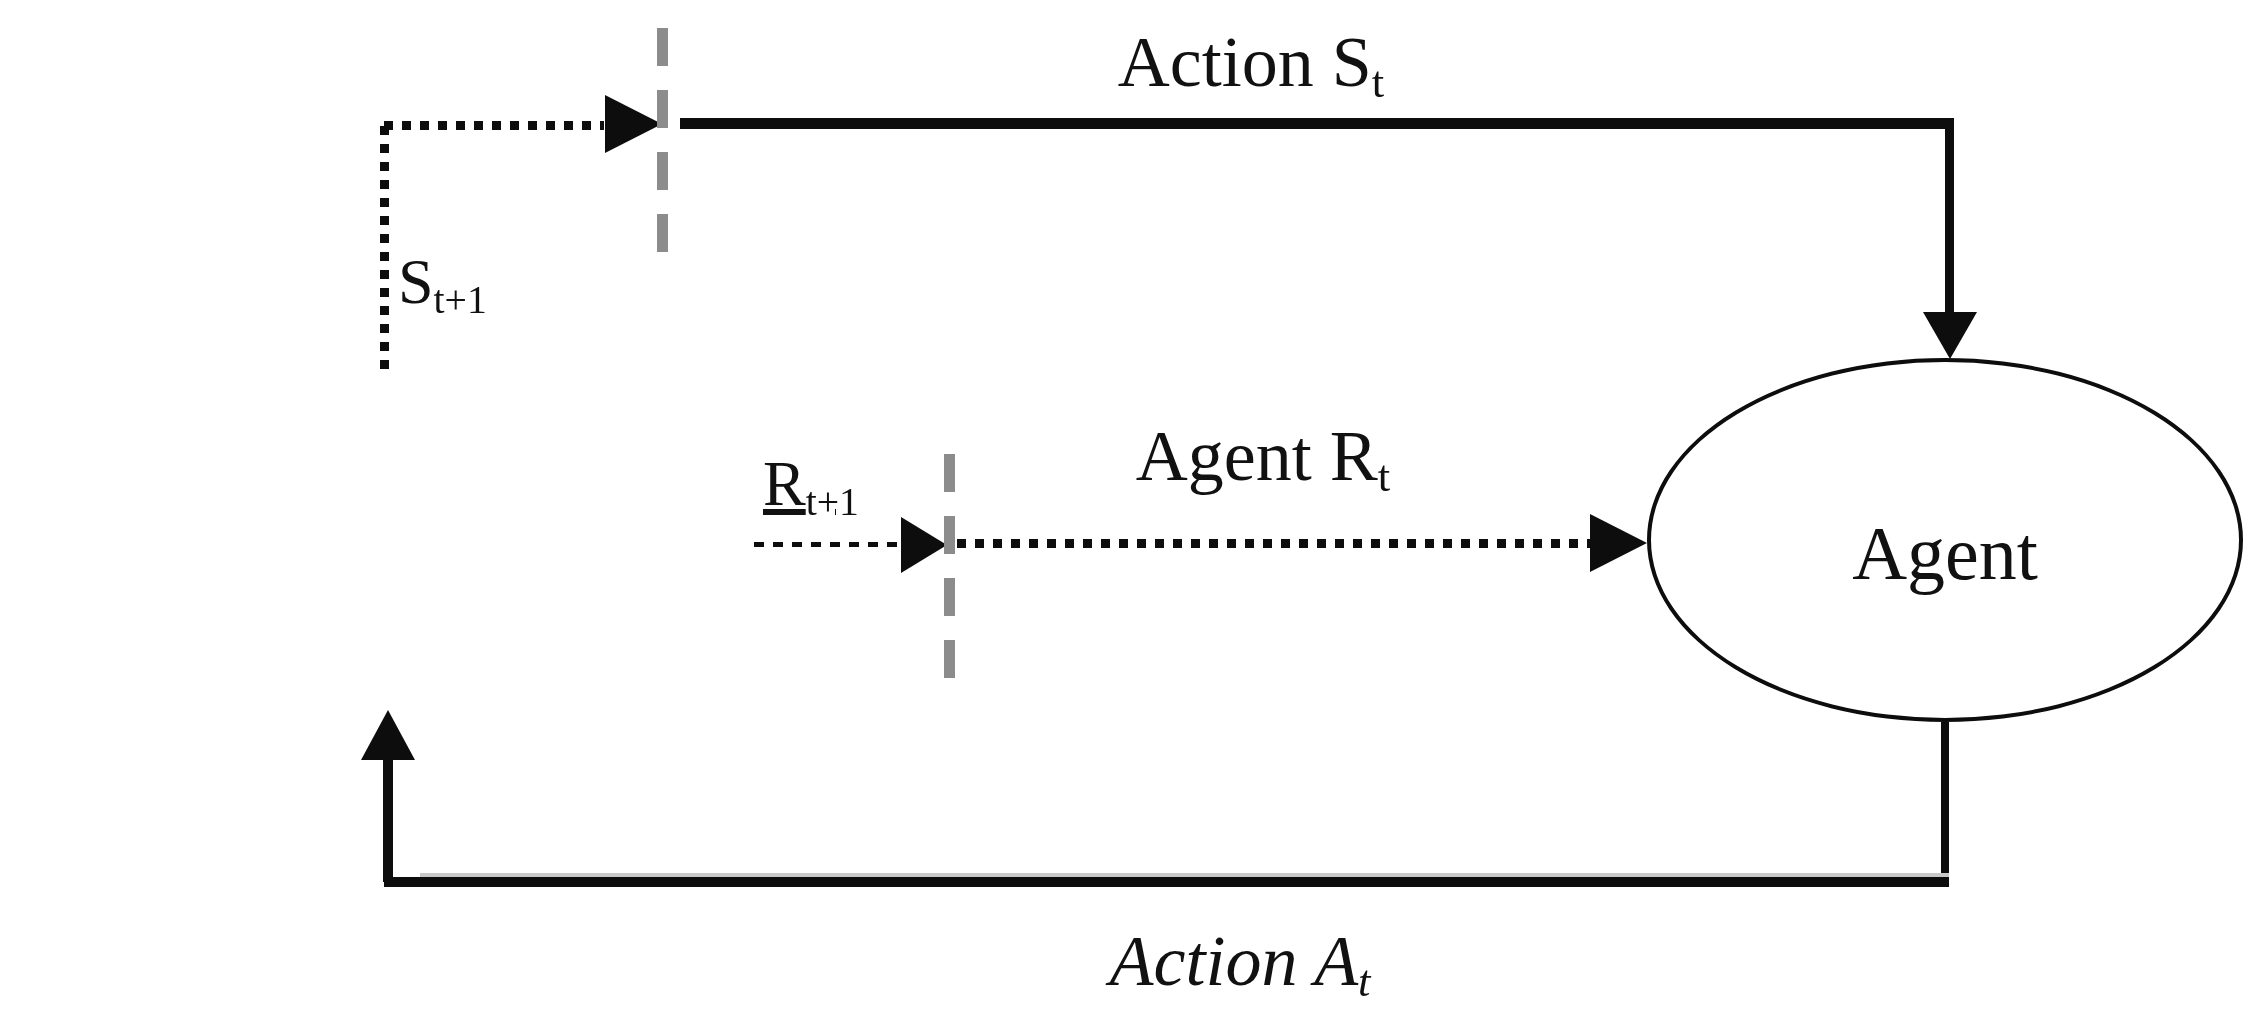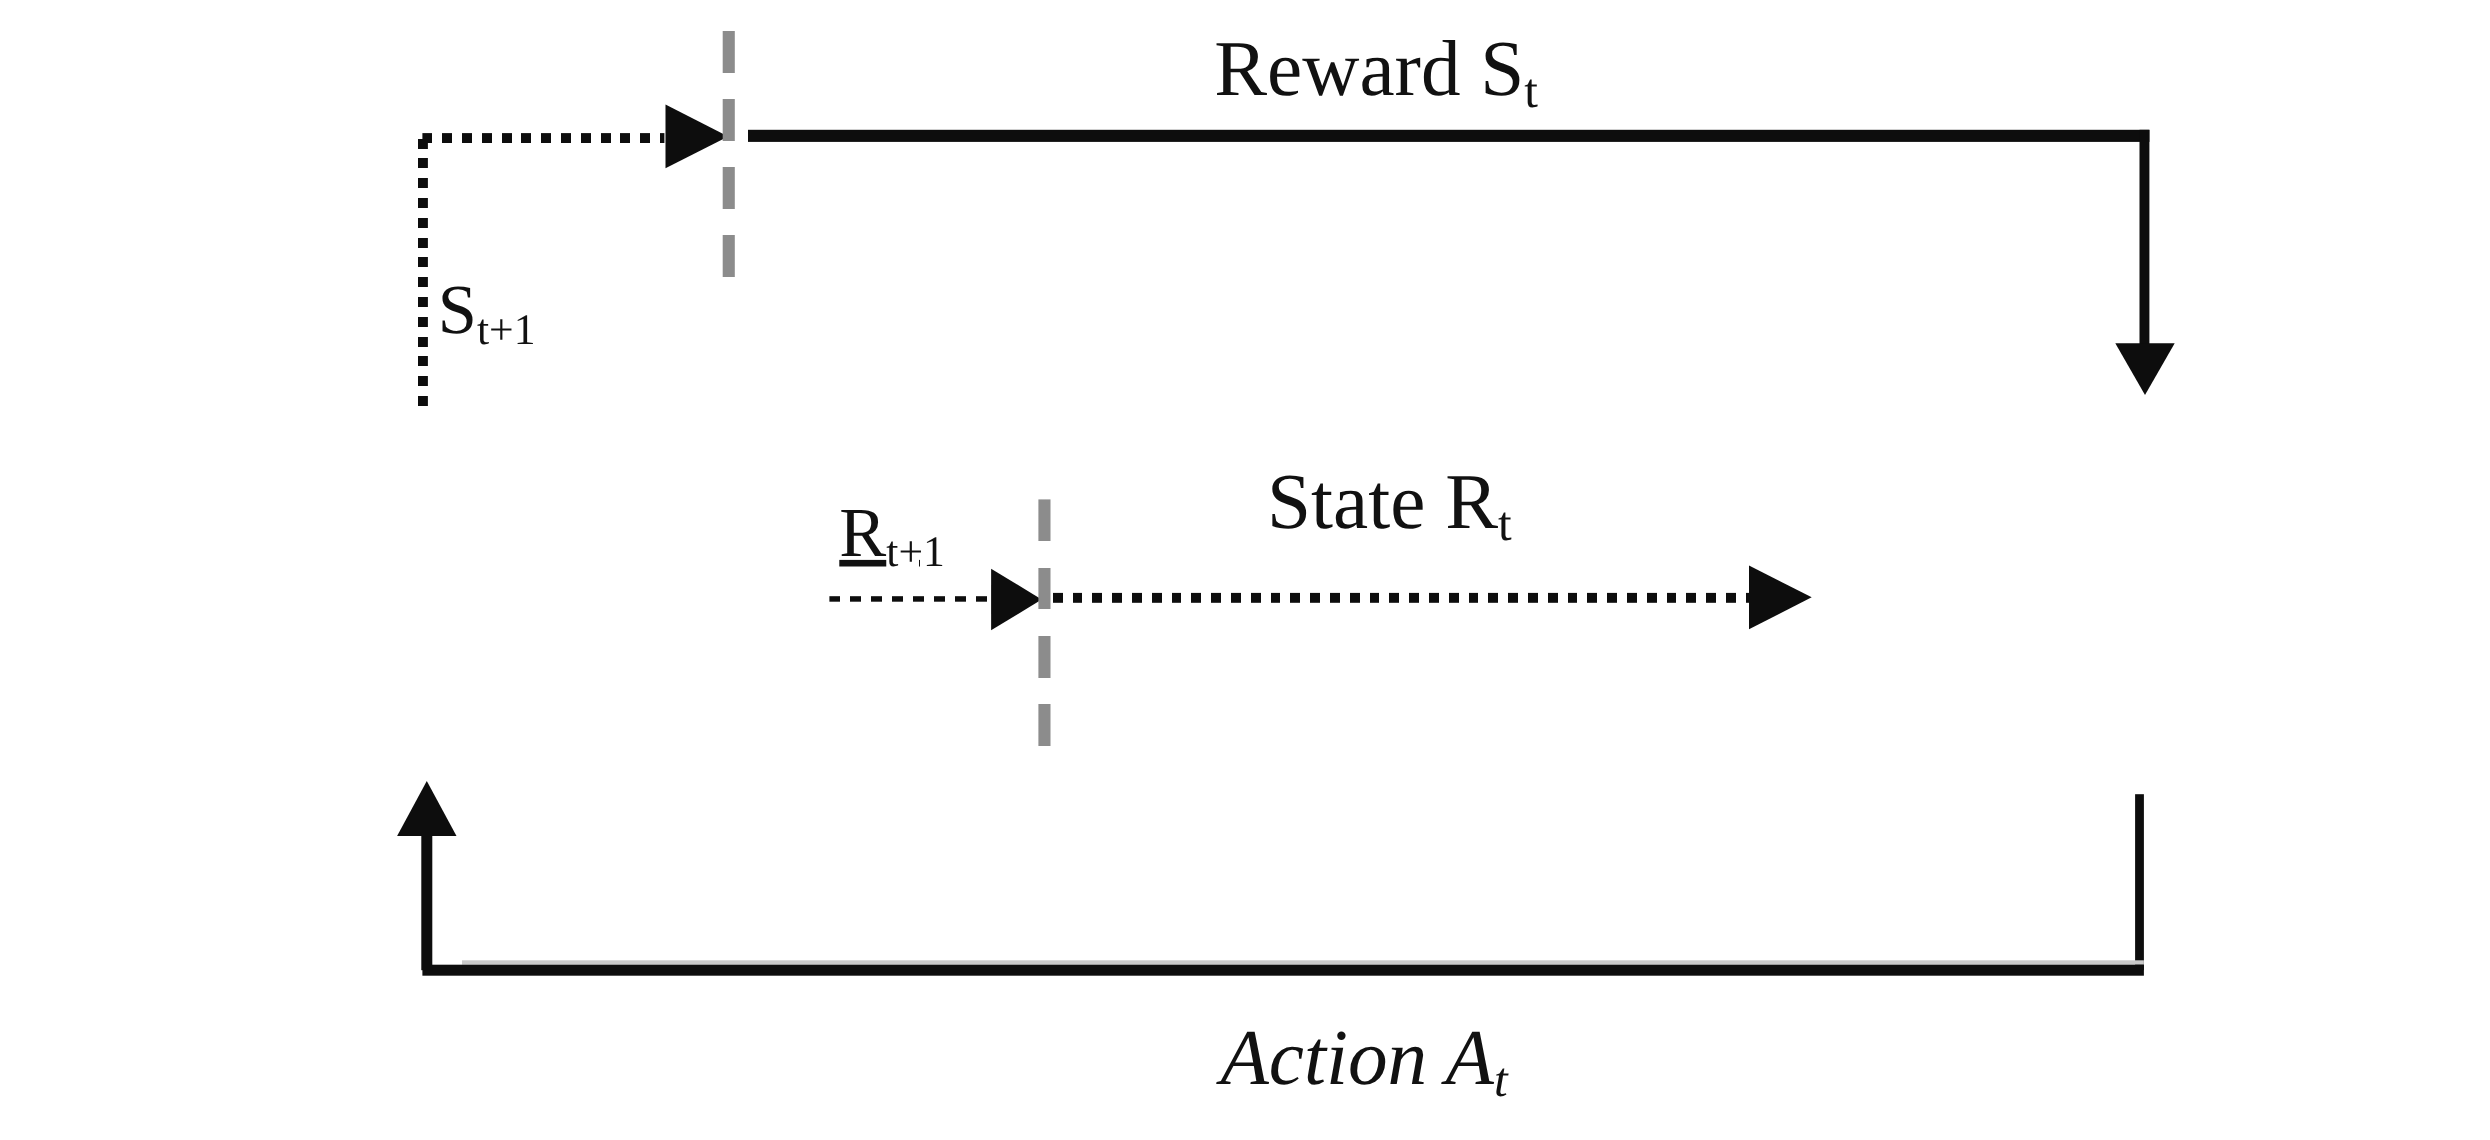--- a/index.html
+++ b/index.html
@@ -67,36 +67,39 @@
 
   <div class="abs dot-h" style="left:384px;top:121px;width:220px;"></div>
   <div class="abs arr arr-right-lg" style="left:605px;top:95px;"></div>
 
   <div class="abs divider-v" style="left:657px;top:28px;height:228px;"></div>
 
   <div class="abs solid-h" style="left:680px;top:118px;width:1274px;height:11px;"></div>
   <div class="abs solid-v" style="left:1945px;top:118px;width:9px;height:198px;"></div>
   <div class="abs arr arr-down" style="left:1923px;top:312px;"></div>
 
-  <div class="abs edge-label centered" style="left:1251px;top:26px;"><span>Reward S</span><sub>t</sub></div>
+  <div class="abs edge-label centered" style="left:1251px;top:26px;"><span>Action S</span><sub>t</sub></div>
 
   <div class="abs dot-v" style="left:380px;top:126px;height:248px;"></div>
   <div class="abs small-label" style="left:398px;top:250px;"><span>S</span><sub>t+1</sub></div>
 
 
+  <div class="abs agent-ellipse">
+    <div class="agent-label">Agent</div>
+  </div>
 
   <div class="abs dash-fine-h" style="left:754px;top:542px;width:150px;"></div>
   <div class="abs arr arr-right-md" style="left:901px;top:517px;"></div>
   <div class="abs small-label" style="left:763px;top:452px;text-decoration:underline;"><span>R</span><sub>t+1</sub></div>
 
   <div class="abs divider-v" style="left:944px;top:454px;height:246px;"></div>
 
   <div class="abs dot-h" style="left:957px;top:539px;width:636px;"></div>
   <div class="abs arr arr-right-lg" style="left:1590px;top:514px;"></div>
-  <div class="abs edge-label centered" style="left:1263px;top:420px;"><span>State R</span><sub>t</sub></div>
+  <div class="abs edge-label centered" style="left:1263px;top:420px;"><span>Agent R</span><sub>t</sub></div>
 
   <div class="abs solid-v" style="left:1941px;top:722px;width:8px;height:160px;"></div>
   <div class="abs fringe-h" style="left:420px;top:873px;width:1529px;height:4px;"></div>
   <div class="abs solid-h" style="left:384px;top:877px;width:1565px;height:10px;"></div>
   <div class="abs solid-v" style="left:383px;top:758px;width:10px;height:124px;"></div>
   <div class="abs arr arr-up" style="left:361px;top:710px;"></div>
   <div class="abs edge-label centered" style="left:1240px;top:925px;font-style:italic;"><span>Action A</span><sub>t</sub></div>
 
 </div>
 

